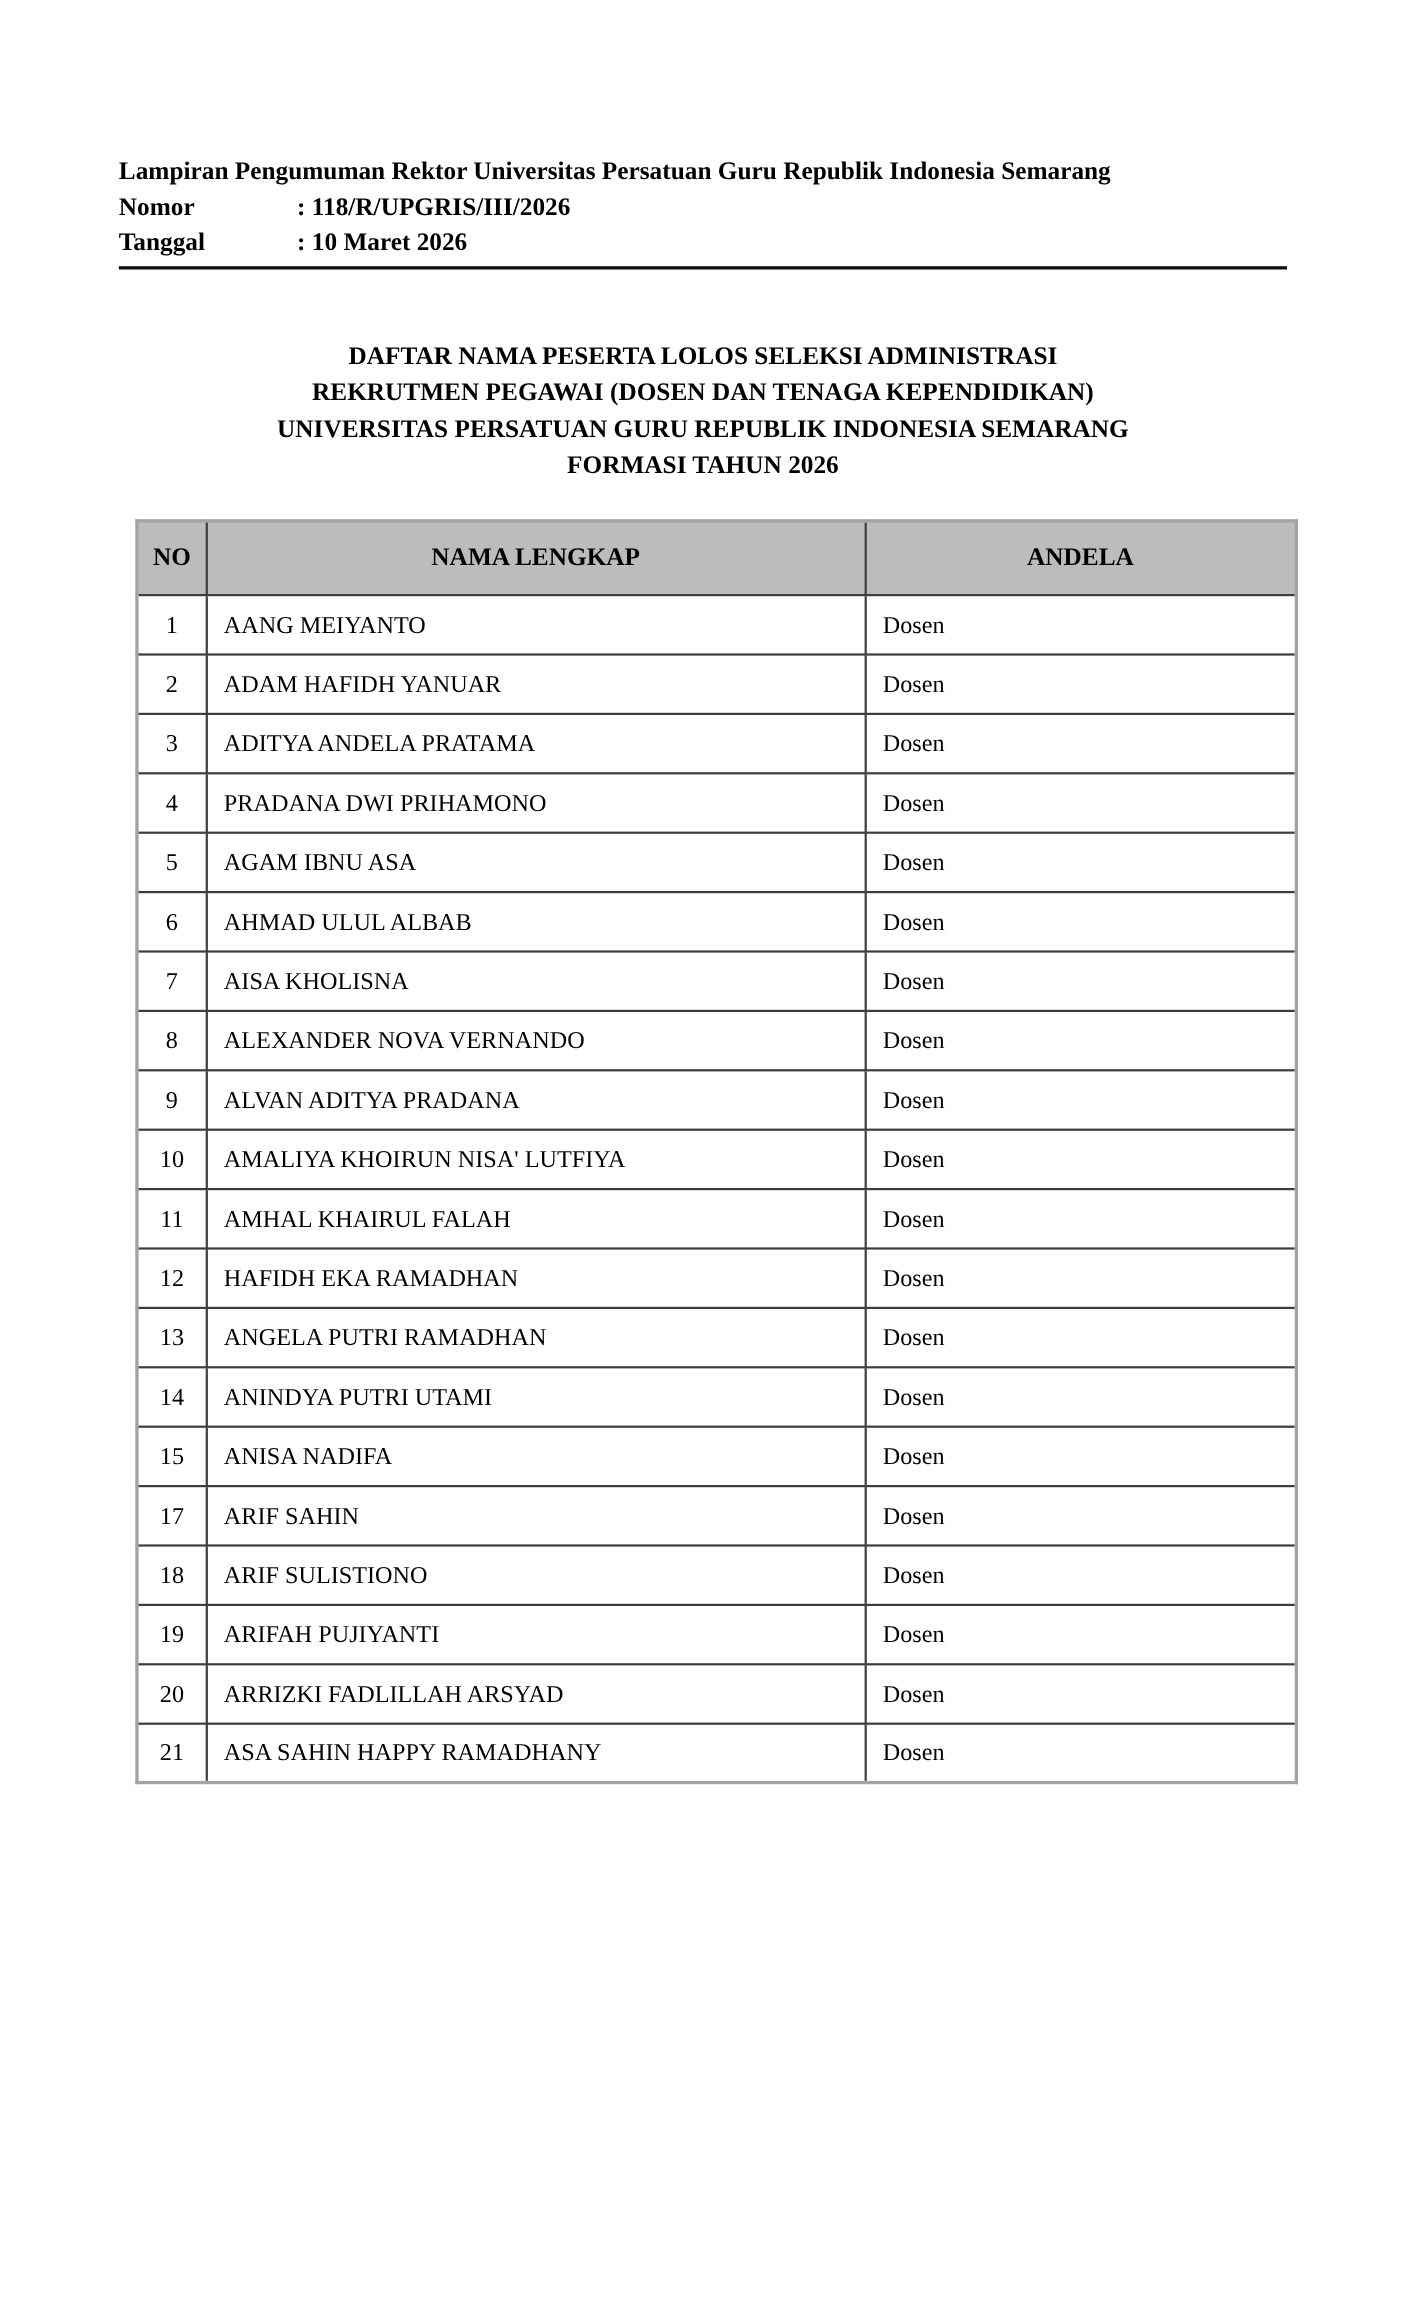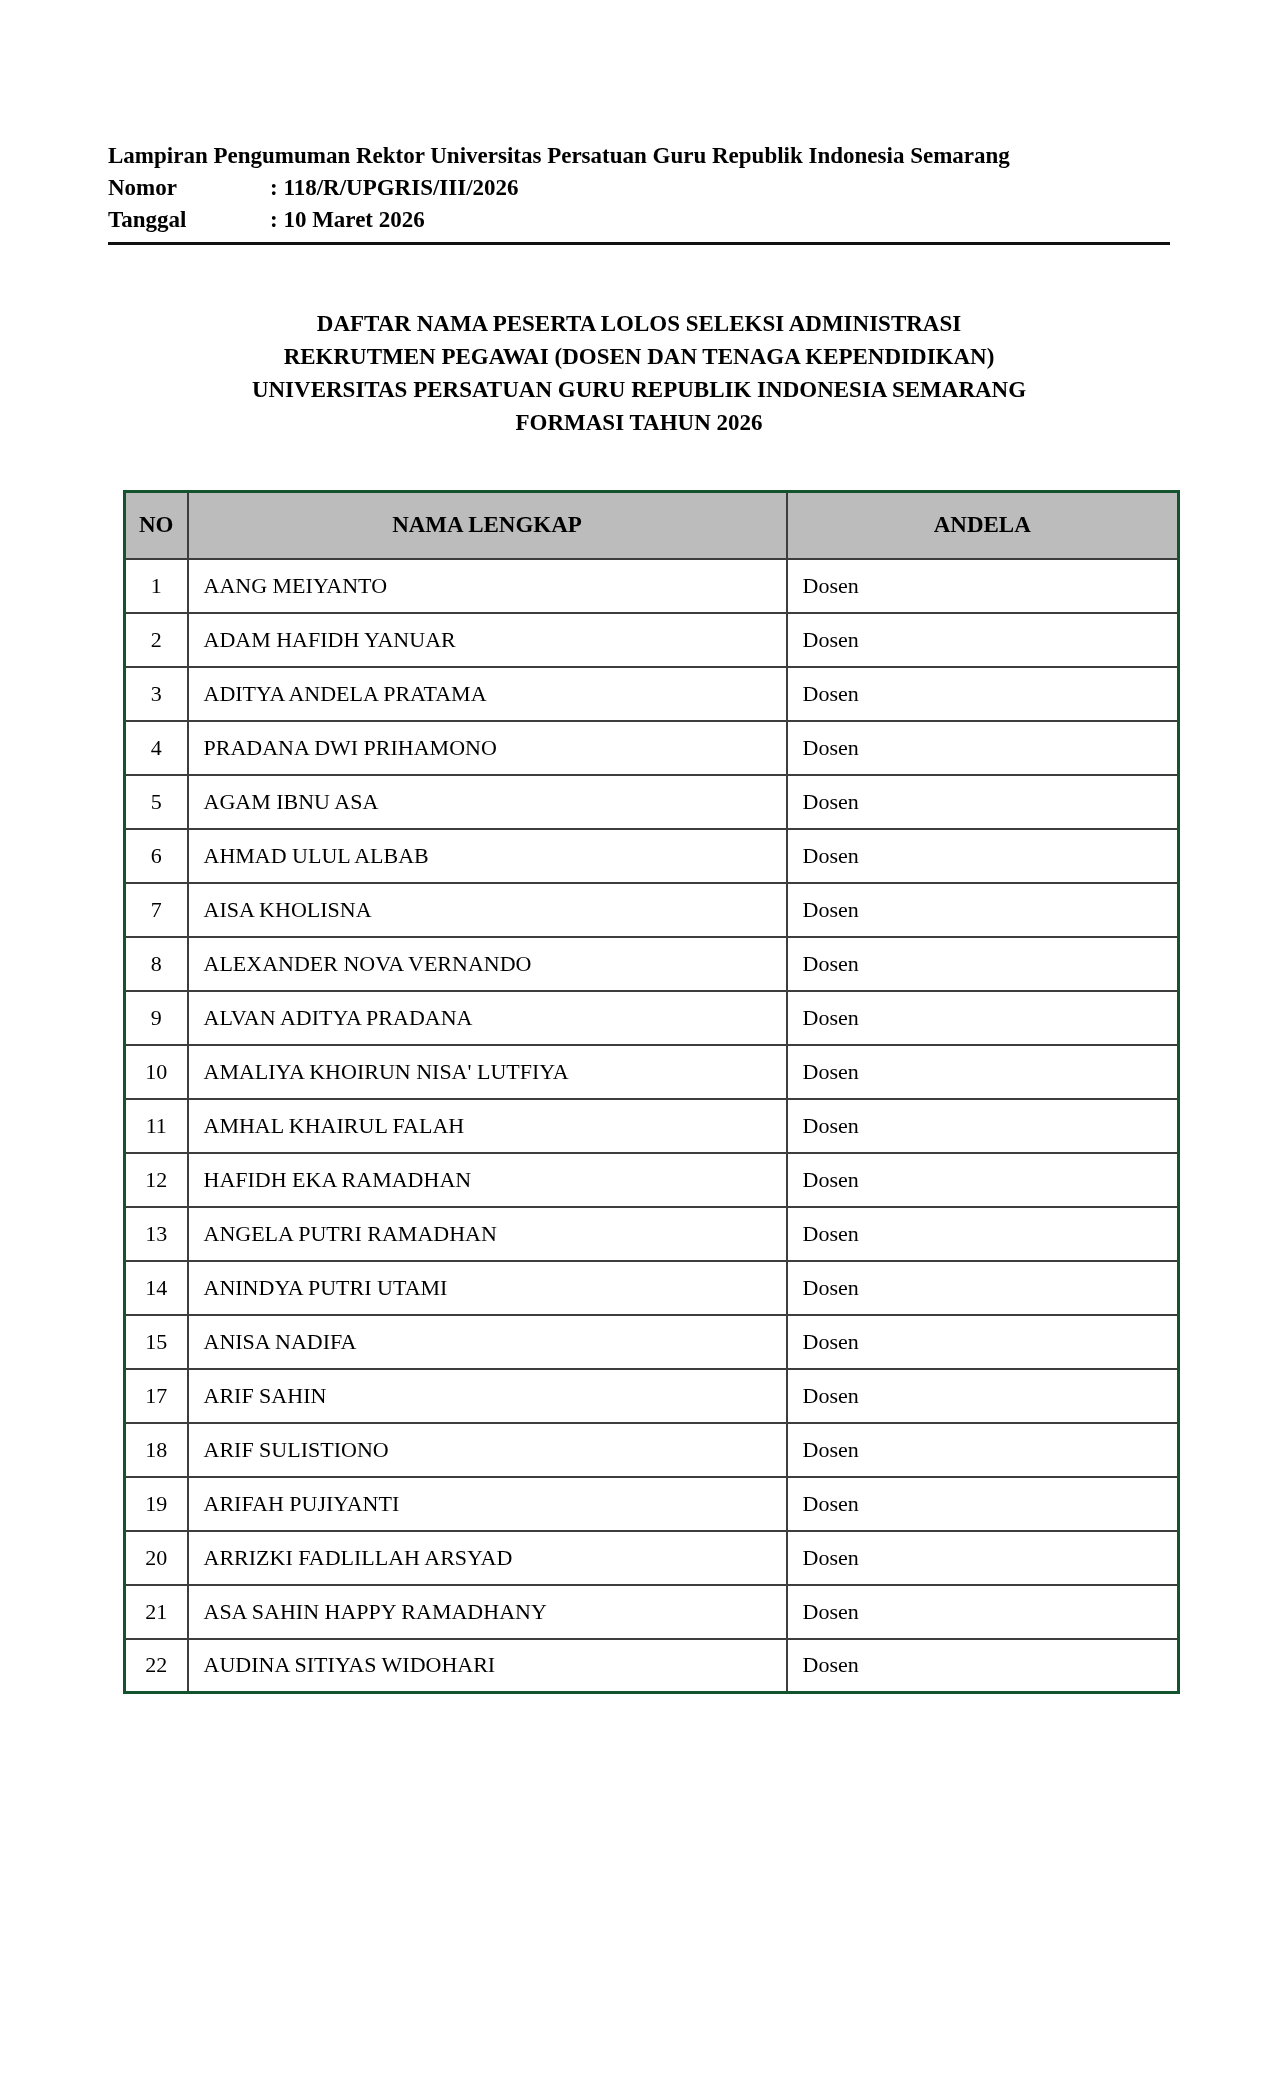--- a/index.html
+++ b/index.html
@@ -27,24 +27,24 @@
   }
 
   
   .title-block {
     position:absolute; left:108px; top:307px; width:1062px;
     text-align:center; font-weight:bold; font-size:23px; line-height:33px;
   }
 
   
   table.roster {
-    position:absolute; left:123px; top:490px;
+    position:absolute; left:123px; top:472px;
     width:1054px; table-layout:fixed;
     border-collapse:collapse;
-    border:3px solid #14532d;
+    border:3px solid #a3a3a3;
   }
   col.c-no { width:63px; }
   col.c-nama { width:599px; }
   col.c-formasi { width:392px; }
   .roster th {
     height:67px; background:#bcbcbc;
     border:2px solid #3d3d3d;
     font-size:23px; font-weight:bold; text-align:center; vertical-align:middle;
   }
   .roster td {
@@ -189,21 +189,16 @@
         <tr>
           <td class="cell-no">20</td>
           <td class="cell-nama">ARRIZKI FADLILLAH ARSYAD</td>
           <td class="cell-formasi">Dosen</td>
         </tr>
         <tr>
           <td class="cell-no">21</td>
           <td class="cell-nama">ASA SAHIN HAPPY RAMADHANY</td>
           <td class="cell-formasi">Dosen</td>
         </tr>
-        <tr>
-          <td class="cell-no">22</td>
-          <td class="cell-nama">AUDINA SITIYAS WIDOHARI</td>
-          <td class="cell-formasi">Dosen</td>
-        </tr>
       </tbody>
   </table>
 
 </div>
 
 </body></html>

